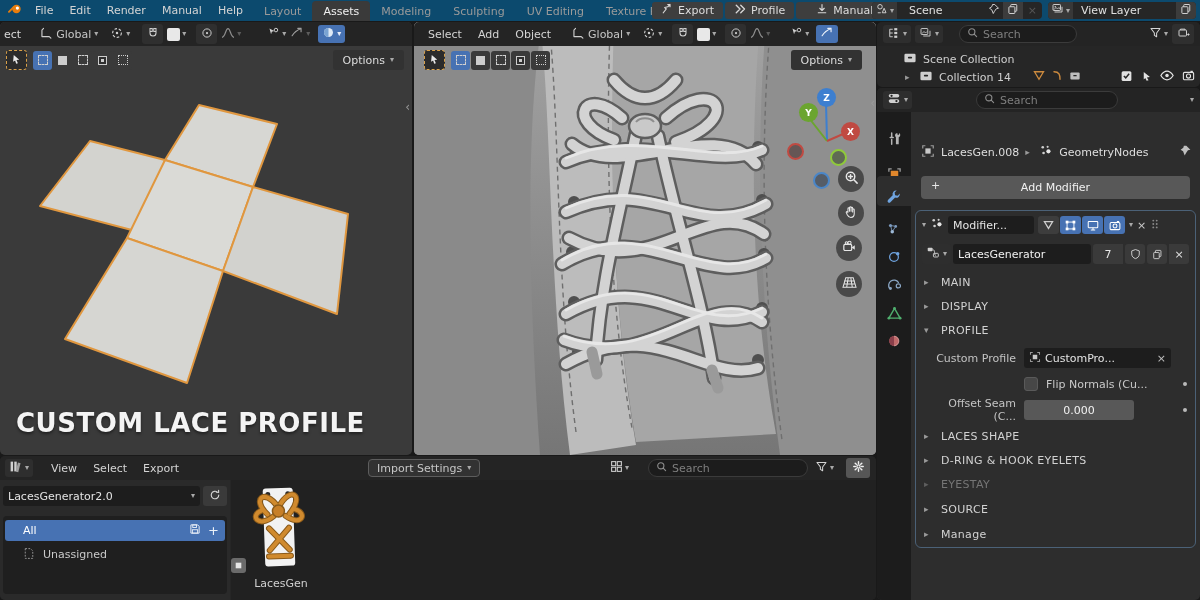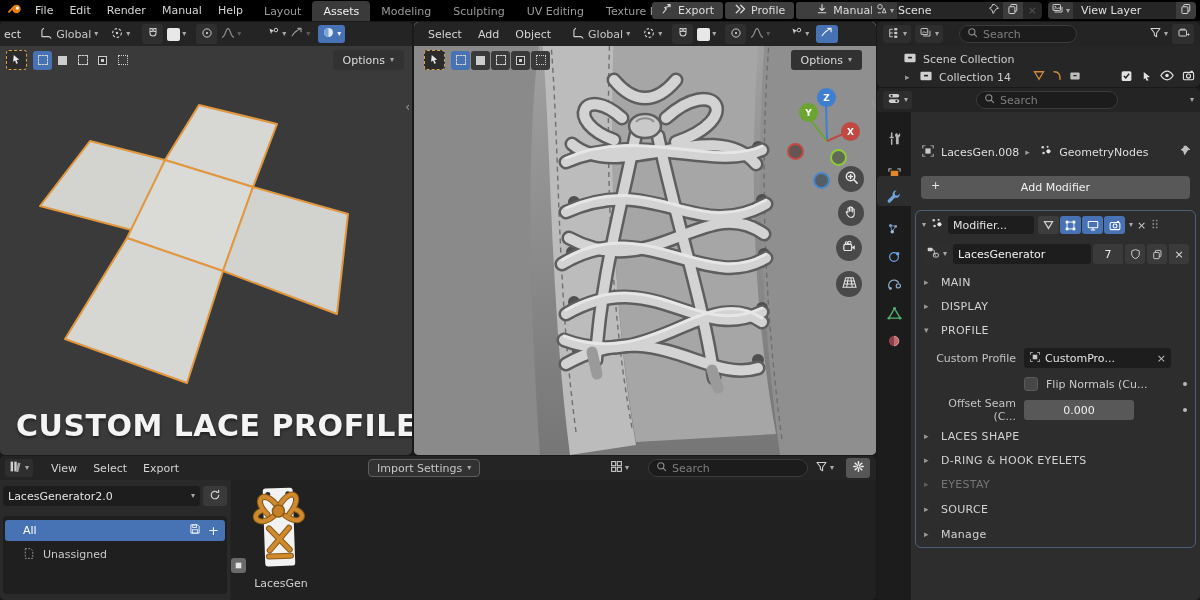--- a/index.html
+++ b/index.html
@@ -31,21 +31,21 @@
 .navbtn{position:absolute;width:26px;height:26px;border-radius:50%;background:rgba(30,30,30,.62);display:flex;align-items:center;justify-content:center;color:#e2e2e2}
 .gz{position:absolute;border-radius:50%;display:flex;align-items:center;justify-content:center;font-size:9px;font-weight:bold;color:#fff}
 .outrow{position:absolute;display:flex;align-items:center;gap:6px;color:#cfcfcf}
 .tabicon{position:absolute;left:0;width:34px;height:28px;display:flex;align-items:center;justify-content:center}
 </style>
 </head>
 <body>
 
 <div id="app">
 
-  <div class="abs" style="left:0;top:0;width:1200px;height:21px;background:#000000">
+  <div class="abs" style="left:0;top:0;width:1200px;height:21px;background:#0c4a6e">
     <div class="abs flex" style="left:4px;top:0;height:21px">
       <span class="ic" style="margin:0 4px">
         <svg width="15" height="12" viewBox="0 0 16 12">
             <circle cx="9" cy="6" r="4.5" fill="#e87d0d"></circle>
             <circle cx="10" cy="5" r="1.7" fill="#fff"></circle>
             <path d="M1 9 L6 4" stroke="#e87d0d" stroke-width="2" stroke-linecap="round"></path>
           </svg>
       </span>
       <span class="mi">File</span>
       <span class="mi">Edit</span>
@@ -83,21 +83,21 @@
     </div>
     <div class="abs flex" style="left:872px;top:2px;width:170px;height:17px;background:#262626;border-radius:4px">
       <div class="flex" style="background:#383838;border-radius:4px 0 0 4px;height:17px;padding:0 3px;gap:2px">
         <span class="ic"><svg width="13" height="12" viewBox="0 0 16 16">
               <circle cx="6" cy="5" r="3" fill="none" stroke="#cfcfcf" stroke-width="1.3"></circle>
               <path d="M9 13l2.5-6 2.5 6z" fill="none" stroke="#cfcfcf" stroke-width="1.3"></path>
               <path d="M3 13h4" stroke="#cfcfcf" stroke-width="1.3"></path>
             </svg></span>
         <span class="caret">▾</span>
       </div>
-      <span style="padding:0 1px;flex:1;color:#e0e0e0">Scene</span>
+      <span style="padding:0 12px;flex:1;color:#e0e0e0">Scene</span>
       <span class="ic" style="margin-right:3px"><svg width="12" height="12" viewBox="0 0 16 16">
             <path d="M9 2l5 5-3 .7L8.7 11 7 14 5 9 2 7l3.3-2.3L6 2z" fill="none" stroke="#cfcfcf" stroke-width="1.3" stroke-linejoin="round"></path>
           </svg></span>
       <div class="flex" style="background:#3c3c3c;height:17px;padding:0 4px">
         <span class="ic"><svg width="12" height="12" viewBox="0 0 16 16">
               <rect x="5" y="2" width="8" height="9" rx="1" fill="none" stroke="#d5d5d5" stroke-width="1.3"></rect>
               <rect x="2.5" y="5" width="8" height="9" rx="1" fill="#3c3c3c" stroke="#d5d5d5" stroke-width="1.3"></rect>
             </svg></span>
       </div>
       <span style="color:#555;padding:0 5px">×</span>
@@ -126,21 +126,21 @@
     <div style="position:absolute;inset:0;top:0;background:#3a3a3a">
       <svg width="412" height="433" viewBox="0 0 412 433">
         <g stroke="#e0973f" stroke-width="2" stroke-linejoin="round">
           <polygon points="199,83 277,102 253,165 165,138" fill="#d7d7d3"></polygon>
           <polygon points="90,119 165,138 147,212 40,184" fill="#d3d3cf"></polygon>
           <polygon points="165,138 253,165 223,249 127,216" fill="#dadad6"></polygon>
           <polygon points="253,165 348,192 337,292 223,249" fill="#d2d2ce"></polygon>
           <polygon points="127,216 223,249 187,361 65,317" fill="#d6d6d2"></polygon>
         </g>
       </svg>
-      <div class="abs" style="left:16px;top:386px;font-size:30px;font-weight:800;color:#f4f4f4;letter-spacing:.5px;text-shadow:0 2px 3px rgba(0,0,0,.45);white-space:nowrap">CUSTOM LACE PROFILE</div>
+      <div class="abs" style="left:16px;top:386px;font-size:26px;font-weight:800;color:#f4f4f4;letter-spacing:.5px;text-shadow:0 2px 3px rgba(0,0,0,.45);white-space:nowrap">CUSTOM LACE PROFILE</div>
       <span class="abs" style="right:2px;top:78px;color:#9a9a9a;font-size:12px">‹</span>
     </div>
     <div class="abs flex" style="left:0;top:0;width:412px;height:24px;background:#242424;padding:0 4px;gap:4px">
       <span class="hdrtxt" style="color:#d8d8d8">ect</span>
       <div class="flex" style="margin-left:14px;gap:3px">
         <span class="ic"><svg width="14" height="13" viewBox="0 0 16 16">
               <path d="M3 13V5M3 13h9M3 5l2-2M12 13l2 2" fill="none" stroke="#cfcfcf" stroke-width="1.4" stroke-linecap="round"></path>
             </svg></span>
         <span>Global</span>
           <span class="caret">▾</span>

